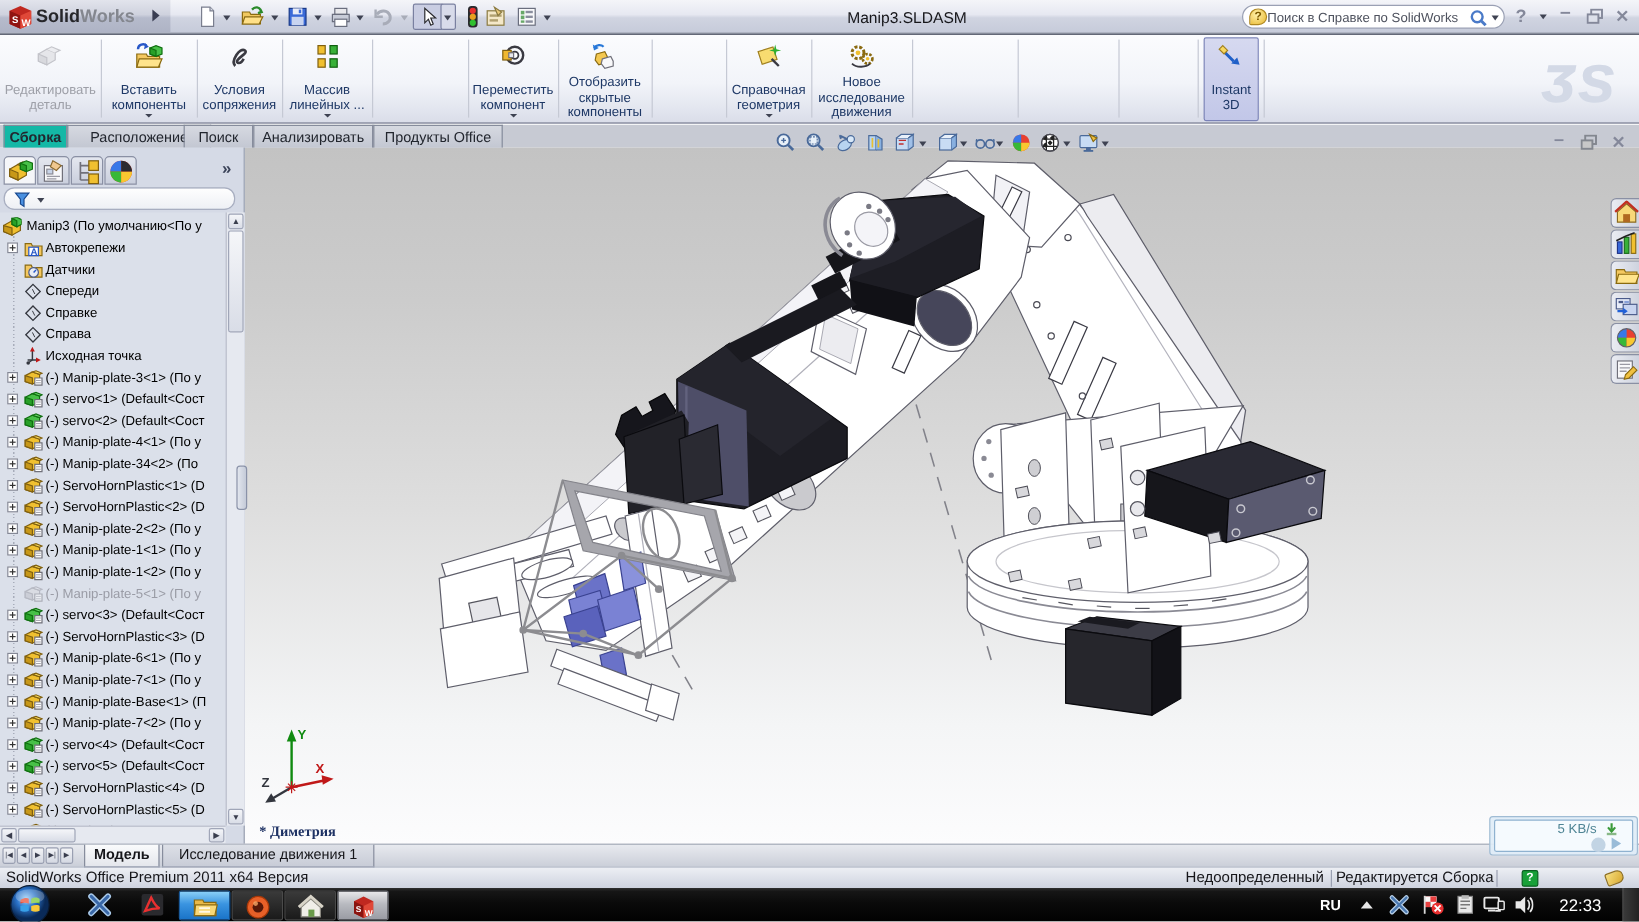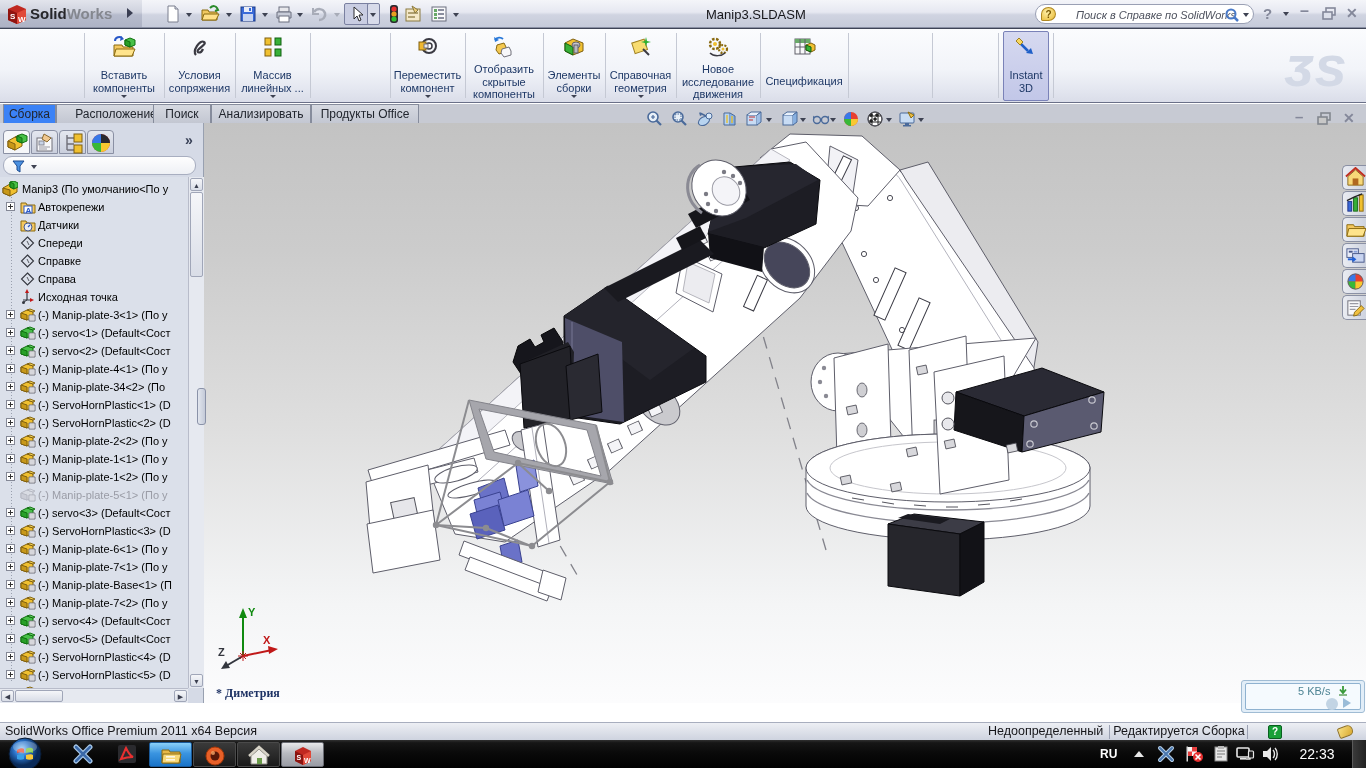--- a/index.html
+++ b/index.html
@@ -17,21 +17,21 @@
 #ribbon { left:0; top:28px; width:1366px; height:75px;
   background:linear-gradient(#FBFCFE 0%, #F2F4F9 55%, #E4E7F0 82%, #DADDE9 100%);
   border-top:1px solid #3E4456; border-bottom:1px solid #6A7088; }
 .rbtn { position:absolute; top:29px; height:74px; text-align:center; }
 .rbtn .lb { position:absolute; top:34px; width:100%; font-size:11px; line-height:12.5px; color:#1E3866; }
 .rbtn.dis .lb { color:#9EA0A8; }
 .rbtn .da { position:absolute; bottom:5px; left:50%; margin-left:-3px; width:0; height:0; border-left:3px solid transparent; border-right:3px solid transparent; border-top:3px solid #3E4252; }
 .rsep { position:absolute; top:33px; height:65px; width:1px; background:#C5C9D4; }
 #tabrow { left:0; top:104px; width:1366px; height:19px; background:#C7CAD3; }
 .ctab { position:absolute; top:104px; height:19px; border:1px solid #868C9C; border-bottom:none; background:linear-gradient(#D6D9E1,#C3C7D2); font-size:12px; color:#22262E; text-align:center; line-height:18px; z-index:2;}
-.ctab.act { background:#3b82f6; font-weight:normal; height:20px; z-index:3;}
+.ctab.act { background:#14b8a6; font-weight:bold; height:20px; z-index:3;}
 #lpanel { left:0; top:123px; width:204px; height:580px; background:#D5DAE6; border-right:1px solid #98A0B0; z-index:4;}
 .ptab { position:absolute; top:7px; width:27px; height:24px; background:linear-gradient(#E4E7EF,#CACFDD); border:1px solid #8A90A4; border-radius:4px 4px 0 0; }
 .ptab.act { background:#F5F6F9; }
 #filterpill { position:absolute; left:3px; top:33px; width:193px; height:19px; background:linear-gradient(#FEFEFE,#EEF0F5); border:1px solid #A8AEC0; border-radius:9px; }
 #tree { position:absolute; left:0; top:54px; width:188px; height:511px; background:#DBE0EA; overflow:hidden; font-size:11px; color:#000; }
 .trow { position:absolute; left:0; height:18px; white-space:nowrap; }
 .trow .tx { position:absolute; left:39px; top:3px; width:200px;}
 .trow .pm { position:absolute; left:6px; top:4px; width:9px; height:9px; border:1px solid #848896; background:#fff; }
 .trow .pm:before { content:""; position:absolute; left:1px; top:3px; width:5px; height:1px; background:#333; }
 .trow .pm:after { content:""; position:absolute; left:3px; top:1px; width:1px; height:5px; background:#333; }
@@ -113,21 +113,21 @@
       <rect x="5" y="5" width="3" height="3" fill="#68A868"></rect>
       <rect x="9" y="5" width="6" height="2" fill="#8A8E9E"></rect>
       <rect x="5" y="9" width="3" height="3" fill="#68A868"></rect>
       <rect x="9" y="9" width="6" height="2" fill="#8A8E9E"></rect>
       <rect x="5" y="13" width="3" height="2" fill="#68A868"></rect>
       <rect x="9" y="13" width="6" height="2" fill="#8A8E9E"></rect>
     </svg>
 <div class="dd" style="left:453px;top:13px"></div>
 <div id="searchbox" class="abs">
 <div style="position:absolute;left:5px;top:2px;width:15px;height:14px;background:radial-gradient(circle at 40% 35%,#FFF0A8,#E8B830);border-radius:50% 50% 50% 10%;border:1px solid #B08820;color:#7A5800;font-size:10px;font-weight:bold;text-align:center;line-height:13px;">?</div>
-<div style="position:absolute;left:40px;top:4px;font-size:11px;color:#4E525E;font-style:italic;">Поиск в Справке по SolidWorks</div>
+<div style="position:absolute;left:20px;top:4px;font-size:11px;color:#4E525E;">Поиск в Справке по SolidWorks</div>
 <svg style="position:absolute;left:188px;top:2px" width="16" height="16" viewBox="0 0 16 16">
         <circle cx="7" cy="7" r="4.5" fill="none" stroke="#4A7AC8" stroke-width="2"></circle>
         <line x1="10.5" y1="10.5" x2="14" y2="14" stroke="#4A7AC8" stroke-width="2.5"></line>
       </svg>
 <div class="dd" style="left:207px;top:8px"></div>
     </div>
 <div class="wglyph" style="left:1263px;top:5px;font-size:15px;">?</div>
 <div class="dd" style="left:1283px;top:12px;"></div>
 <div class="wglyph" style="left:1300px;top:2px;font-size:16px;">–</div>
 <svg class="abs" style="left:1322px;top:7px" width="15" height="14" viewBox="0 0 15 14">
@@ -144,20 +144,30 @@
 <div class="rsep abs" style="left:390px"></div>
 <div class="rsep abs" style="left:465px"></div>
 <div class="rsep abs" style="left:543px"></div>
 <div class="rsep abs" style="left:605px"></div>
 <div class="rsep abs" style="left:676px"></div>
 <div class="rsep abs" style="left:760px"></div>
 <div class="rsep abs" style="left:848px"></div>
 <div class="rsep abs" style="left:932px"></div>
 <div class="rsep abs" style="left:998px"></div>
 <div class="rsep abs" style="left:1053px"></div>
+<div class="rbtn dis abs" style="left:0px;width:84px">
+      <svg style="position:absolute;top:6px;left:50%;margin-left:-12px" width="24" height="24" viewBox="0 0 24 24">
+        <g opacity="0.55">
+          <path d="M2 10 L9 6 L16 9 L16 15 L9 19 L2 16 Z" fill="#D8D8DC" stroke="#9A9AA2"></path>
+          <path d="M2 10 L9 13 L9 19 L2 16 Z" fill="#C0C0C6" stroke="#9A9AA2"></path>
+          <path d="M9 6 L13 4 L20 7 L16 9" fill="#E4E4E8" stroke="#9A9AA2"></path>
+        </g>
+      </svg>
+      <div class="lb" style="top:40px">Редактировать<br>деталь</div>
+    </div>
 <div class="rbtn abs" style="left:84px;width:80px">
       <svg style="position:absolute;top:6px;left:50%;margin-left:-12px" width="24" height="24" viewBox="0 0 24 24">
         <path d="M2 10 L10 10 L11 12 L21 12 L21 21 L2 21 Z" fill="#F4C860" stroke="#8A6A10"></path>
         <path d="M4 14 L23 14 L20 21 L2 21 Z" fill="#FFE48C" stroke="#8A6A10"></path>
         <path d="M3 6 C3 2 8 1 10 3" fill="none" stroke="#2858C8" stroke-width="2"></path>
         <path d="M9 1 L12 4 L8 6 Z" fill="#2858C8"></path>
         <polygon points="13,5 18,3 23,5 23,10 18,12 13,10" fill="#48C048" stroke="#107010"></polygon>
         <polygon points="13,5 18,7 18,12 13,10" fill="#28A028" stroke="#107010"></polygon>
       </svg>
       <div class="lb" style="top:40px">Вставить<br>компоненты</div>
@@ -191,60 +201,38 @@
     </div>
 <div class="rbtn abs" style="left:465px;width:78px">
       <svg style="position:absolute;top:6px;left:50%;margin-left:-12px" width="24" height="24" viewBox="0 0 24 24">
         <path d="M5 10 L12 8 L14 12 L14 17 L7 19 L4 15 Z" fill="#F4C850" stroke="#8A6A10"></path>
         <path d="M10 14 L17 12 L19 16 L19 20 L12 22 L9 18 Z" fill="#F8F8FA" stroke="#70707A"></path>
         <path d="M3 5 C5 2 9 2 11 4" fill="none" stroke="#2878D8" stroke-width="1.8"></path>
         <path d="M2 2 L3 7 L7 5 Z" fill="#2878D8"></path>
       </svg>
       <div class="lb" style="top:34px">Отобразить<br>скрытые<br>компоненты</div>
     </div>
-<div class="rbtn abs" style="left:543px;width:62px">
-      <svg style="position:absolute;top:6px;left:50%;margin-left:-12px" width="24" height="24" viewBox="0 0 24 24">
-        <polygon points="3,8 11,4 21,8 21,16 11,20 3,16" fill="#F0C030" stroke="#806010"></polygon>
-        <polygon points="3,8 11,12 11,20 3,16" fill="#38B038" stroke="#106010"></polygon>
-        <ellipse cx="14" cy="10" rx="4" ry="3" fill="#C8C8D0" stroke="#60606A"></ellipse>
-        <rect x="12" y="10" width="4" height="8" fill="#B8B8C2" stroke="#60606A"></rect>
-      </svg>
-      <div class="lb" style="top:40px">Элементы<br>сборки</div>
-      <div class="da"></div>
-    </div>
 <div class="rbtn abs" style="left:676px;width:84px">
       <svg style="position:absolute;top:6px;left:50%;margin-left:-12px" width="24" height="24" viewBox="0 0 24 24">
         <circle cx="9" cy="9" r="5" fill="none" stroke="#8A6A10" stroke-width="2.5" stroke-dasharray="2.5 1.5"></circle>
         <circle cx="9" cy="9" r="2" fill="#F0C030"></circle>
         <circle cx="17" cy="14" r="4" fill="none" stroke="#8A6A10" stroke-width="2.2" stroke-dasharray="2 1.3"></circle>
         <circle cx="17" cy="14" r="1.5" fill="#F0C030"></circle>
         <path d="M4 18 C8 22 16 21 19 18" stroke="#3A3A42" stroke-width="1.5" fill="none"></path>
       </svg>
       <div class="lb" style="top:34px">Новое<br>исследование<br>движения</div>
     </div>
 <div class="rbtn abs" style="left:605px;width:71px">
       <svg style="position:absolute;top:6px;left:50%;margin-left:-12px" width="24" height="24" viewBox="0 0 24 24">
         <rect x="4" y="6" width="13" height="11" fill="#F8DC70" stroke="#A08020" transform="rotate(-18 10 11)"></rect>
         <path d="M14 14 L20 20" stroke="#3A3A42" stroke-width="2"></path>
         <path d="M17 2 L18 6 L22 7 L18 8 L17 12 L16 8 L12 7 L16 6 Z" fill="#30B030"></path>
       </svg>
       <div class="lb" style="top:40px">Справочная<br>геометрия</div>
       <div class="da"></div>
-    </div>
-<div class="rbtn abs" style="left:760px;width:88px">
-      <svg style="position:absolute;top:6px;left:50%;margin-left:-12px" width="24" height="24" viewBox="0 0 24 24">
-        <rect x="3" y="4" width="15" height="15" fill="#F8F8FA" stroke="#60606A"></rect>
-        <rect x="3" y="4" width="15" height="4" fill="#6AAA6A"></rect>
-        <line x1="8" y1="4" x2="8" y2="19" stroke="#60606A"></line>
-        <line x1="13" y1="4" x2="13" y2="19" stroke="#60606A"></line>
-        <line x1="3" y1="12" x2="18" y2="12" stroke="#60606A"></line>
-        <polygon points="14,10 19,8 23,10 23,15 19,17 14,15" fill="#F0C030" stroke="#806010"></polygon>
-        <polygon points="14,10 19,12 19,17 14,15" fill="#38B038" stroke="#106010"></polygon>
-      </svg>
-      <div class="lb" style="top:46px">Спецификация</div>
     </div>
 <div class="abs" style="left:1003px;top:31px;width:46px;height:70px;background:linear-gradient(#D6D9F0,#C2C7E8);border:1px solid #7A82B8;border-radius:2px;"></div>
 <div class="rbtn abs" style="left:1003px;width:46px;">
       <svg style="position:absolute;top:6px;left:50%;margin-left:-12px" width="24" height="24" viewBox="0 0 24 24">
         <path d="M4 6 L14 16" stroke="#2060C8" stroke-width="2.5"></path>
         <path d="M12 18 L17 13 L19 19 Z" fill="#2060C8"></path>
         <path d="M5 3 L9 7 L6 10 L2 6 Z" fill="#F8D860" stroke="#A08020"></path>
       </svg>
       <div class="lb" style="top:40px">Instant<br>3D</div>
     </div>
@@ -892,20 +880,29 @@
 <div class="sbtn" style="left:1px;top:497px;width:13px;height:13px;line-height:13px;">▼</div>
 <div class="sbtn" style="left:1px;top:15px;width:13px;height:85px;"></div>
 </div>
 <div id="hsb">
 <div class="sbtn" style="left:1px;top:1px;width:13px;height:12px;line-height:12px;">◀</div>
 <div class="sbtn" style="left:174px;top:1px;width:13px;height:12px;line-height:12px;">▶</div>
 <div class="sbtn" style="left:15px;top:1px;width:48px;height:12px;"></div>
 </div>
 </div>
 <div class="abs" style="left:197px;top:388px;width:9px;height:37px;background:linear-gradient(90deg,#E2E6EE,#C4CAD8);border:1px solid #8A92A8;border-radius:3px;z-index:5;"></div>
+<div id="mtabs" class="abs">
+<div style="position:absolute;left:2px;top:2px;width:11px;height:14px;background:linear-gradient(#F2F3F6,#D4D8E2);border:1px solid #9AA0B2;border-radius:2px;font-size:6px;color:#3A3E4E;text-align:center;line-height:13px;">|◀</div>
+<div style="position:absolute;left:14px;top:2px;width:11px;height:14px;background:linear-gradient(#F2F3F6,#D4D8E2);border:1px solid #9AA0B2;border-radius:2px;font-size:6px;color:#3A3E4E;text-align:center;line-height:13px;">◀</div>
+<div style="position:absolute;left:26px;top:2px;width:11px;height:14px;background:linear-gradient(#F2F3F6,#D4D8E2);border:1px solid #9AA0B2;border-radius:2px;font-size:6px;color:#3A3E4E;text-align:center;line-height:13px;">▶</div>
+<div style="position:absolute;left:38px;top:2px;width:11px;height:14px;background:linear-gradient(#F2F3F6,#D4D8E2);border:1px solid #9AA0B2;border-radius:2px;font-size:6px;color:#3A3E4E;text-align:center;line-height:13px;">▶|</div>
+<div style="position:absolute;left:50px;top:2px;width:11px;height:14px;background:linear-gradient(#F2F3F6,#D4D8E2);border:1px solid #9AA0B2;border-radius:2px;font-size:6px;color:#3A3E4E;text-align:center;line-height:13px;">▶</div>
+<div class="mtab" style="left:70px;width:63px;background:linear-gradient(#FAFBFC,#E4E6EC);font-weight:bold;line-height:17px;">Модель</div>
+<div class="mtab" style="left:135px;width:177px;background:linear-gradient(#DDE0E7,#C8CCD7);line-height:17px;">Исследование движения 1</div>
+</div>
 <div id="statusbar" class="abs">
 <div style="position:absolute;left:5px;top:1px;">SolidWorks Office Premium 2011 x64 Версия</div>
 <div style="position:absolute;left:988px;top:1px;width:114px;text-align:center;">Недоопределенный</div>
 <div style="position:absolute;left:1112px;top:1px;width:134px;text-align:center;">Редактируется Сборка</div>
 <div style="position:absolute;left:1109px;top:2px;width:1px;height:14px;background:#9AA0B2;"></div>
 <div style="position:absolute;left:1247px;top:2px;width:1px;height:14px;background:#9AA0B2;"></div>
 <div style="position:absolute;left:1268px;top:2px;width:14px;height:14px;background:#18A038;border:1px solid #0A6020;color:#fff;font-size:10px;font-weight:bold;text-align:center;line-height:12px;border-radius:2px;">?</div>
 <div style="position:absolute;left:1338px;top:3px;width:15px;height:11px;background:linear-gradient(135deg,#F8E080,#D8A830);border:1px solid #907020;border-radius:2px 5px 5px 2px;transform:rotate(-20deg);"></div>
 </div>
 <div id="taskbar" class="abs">

